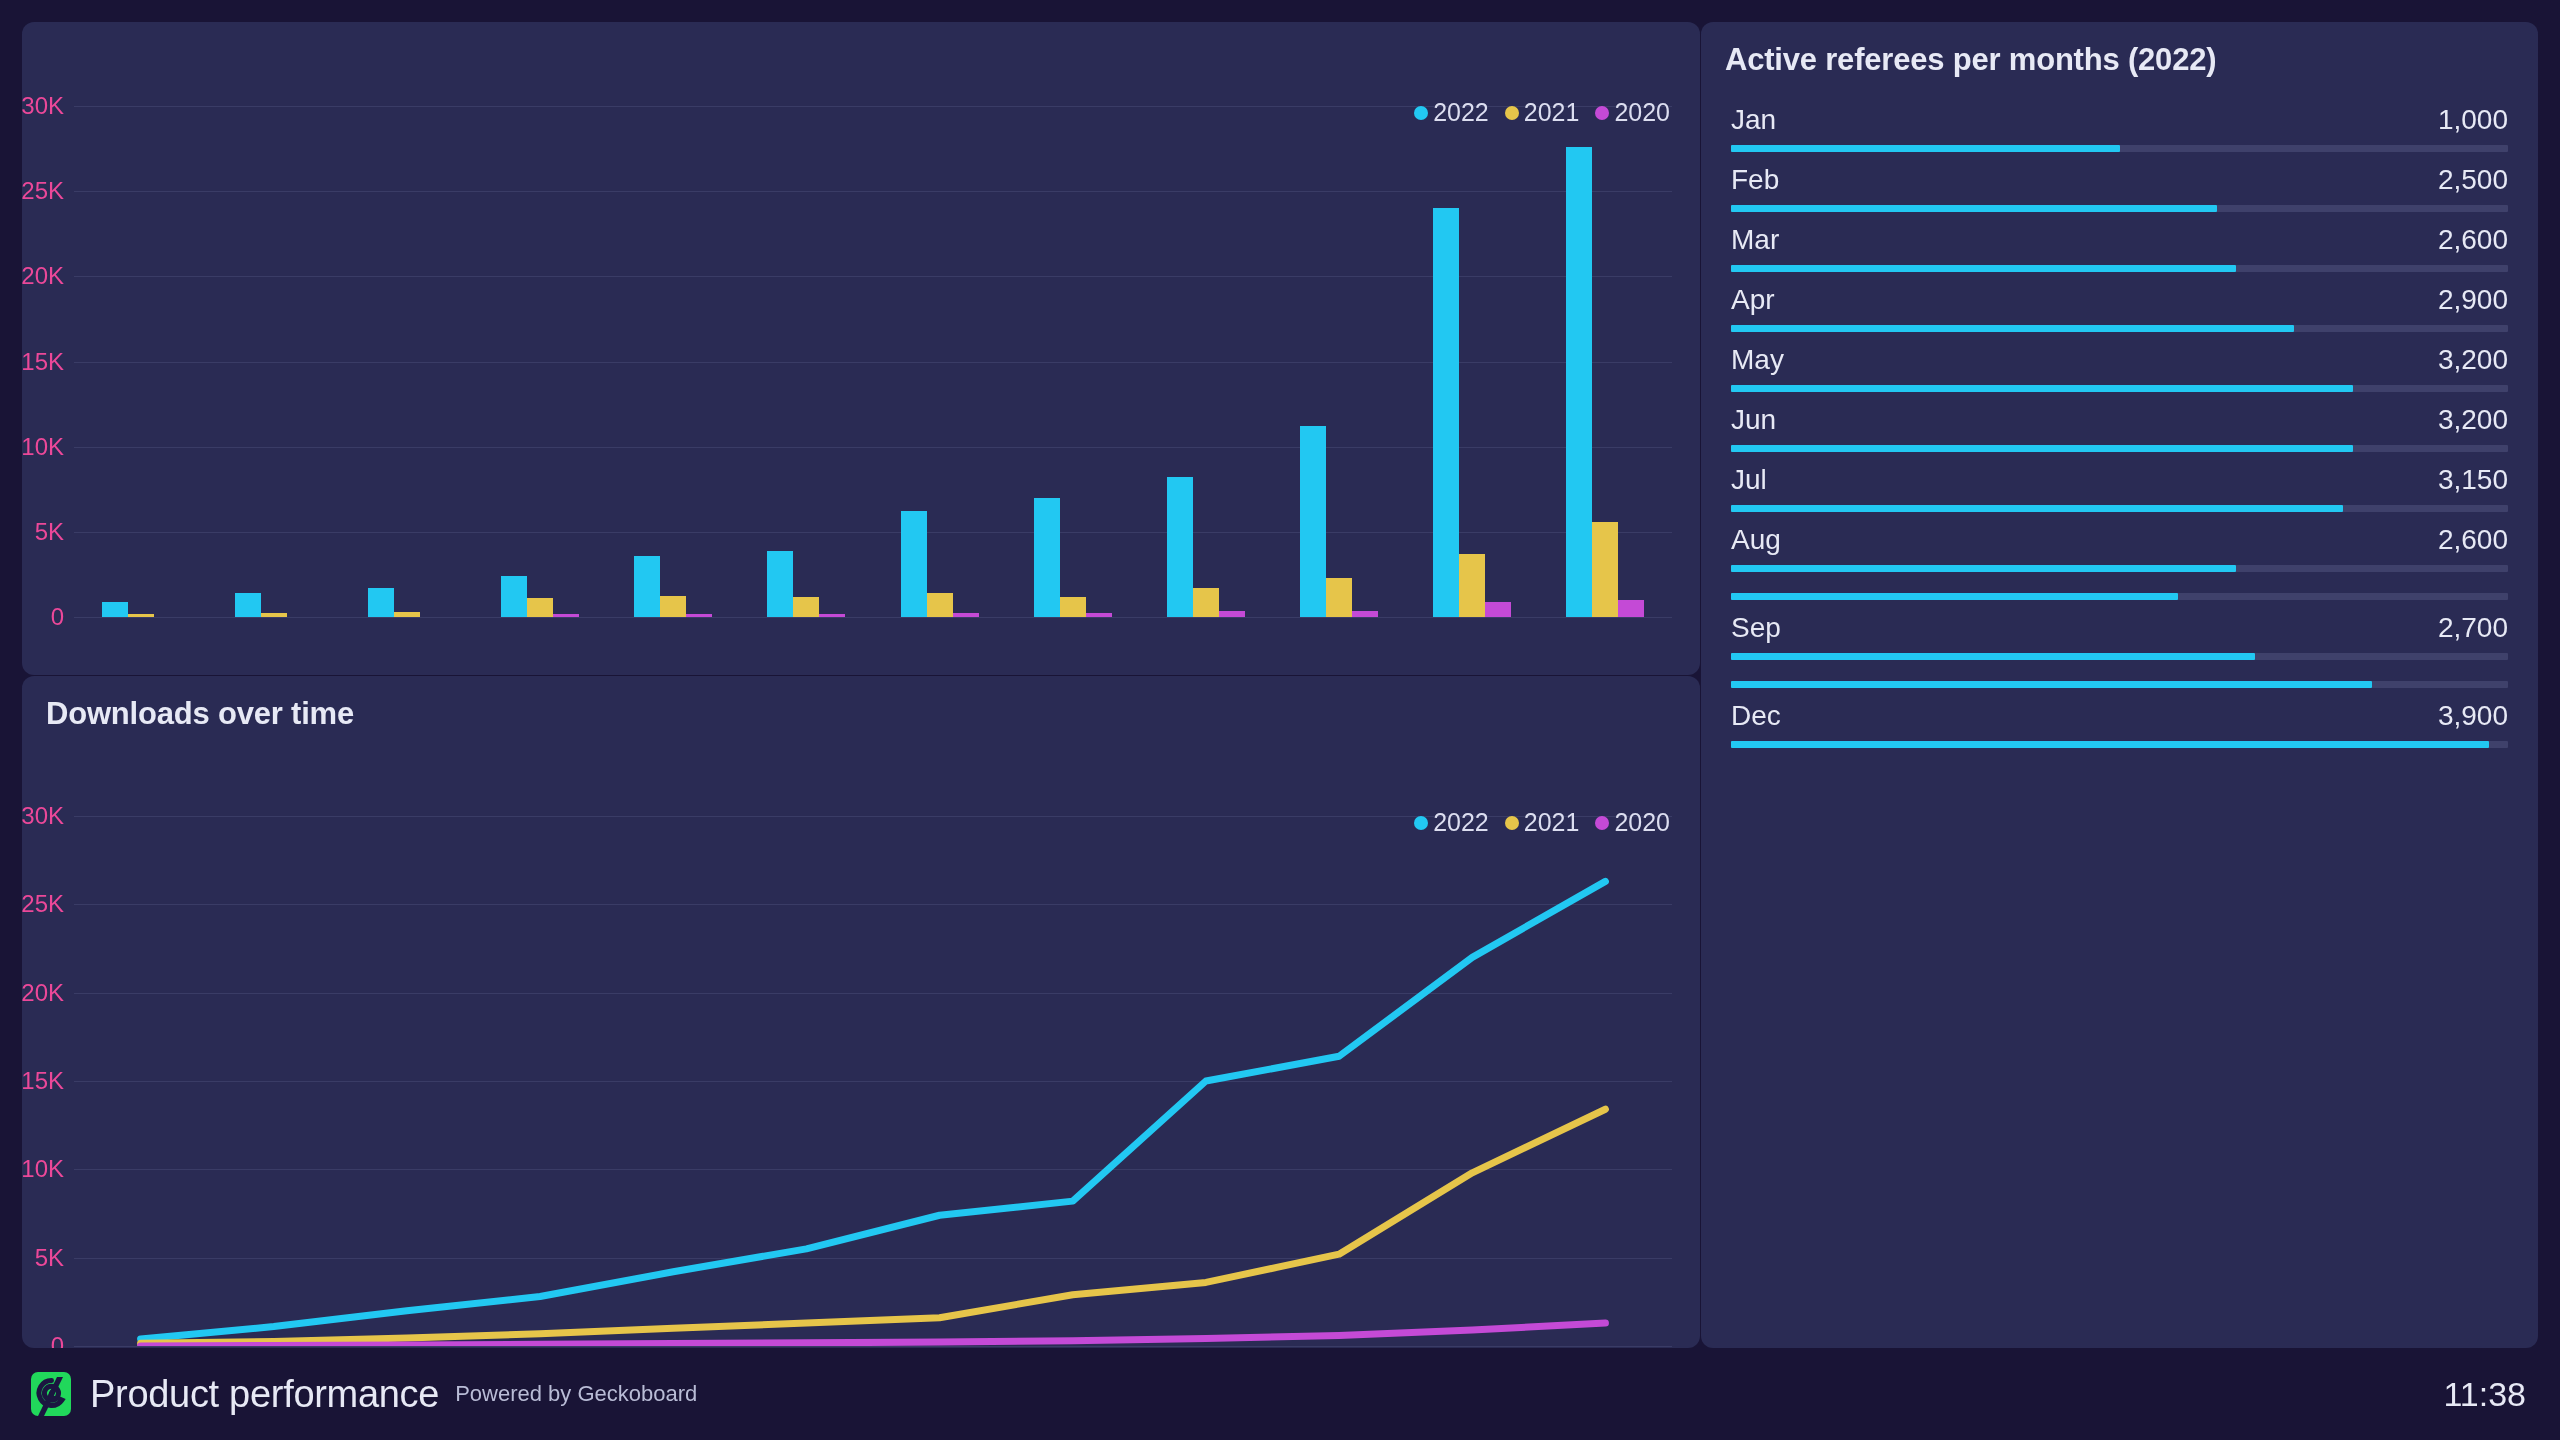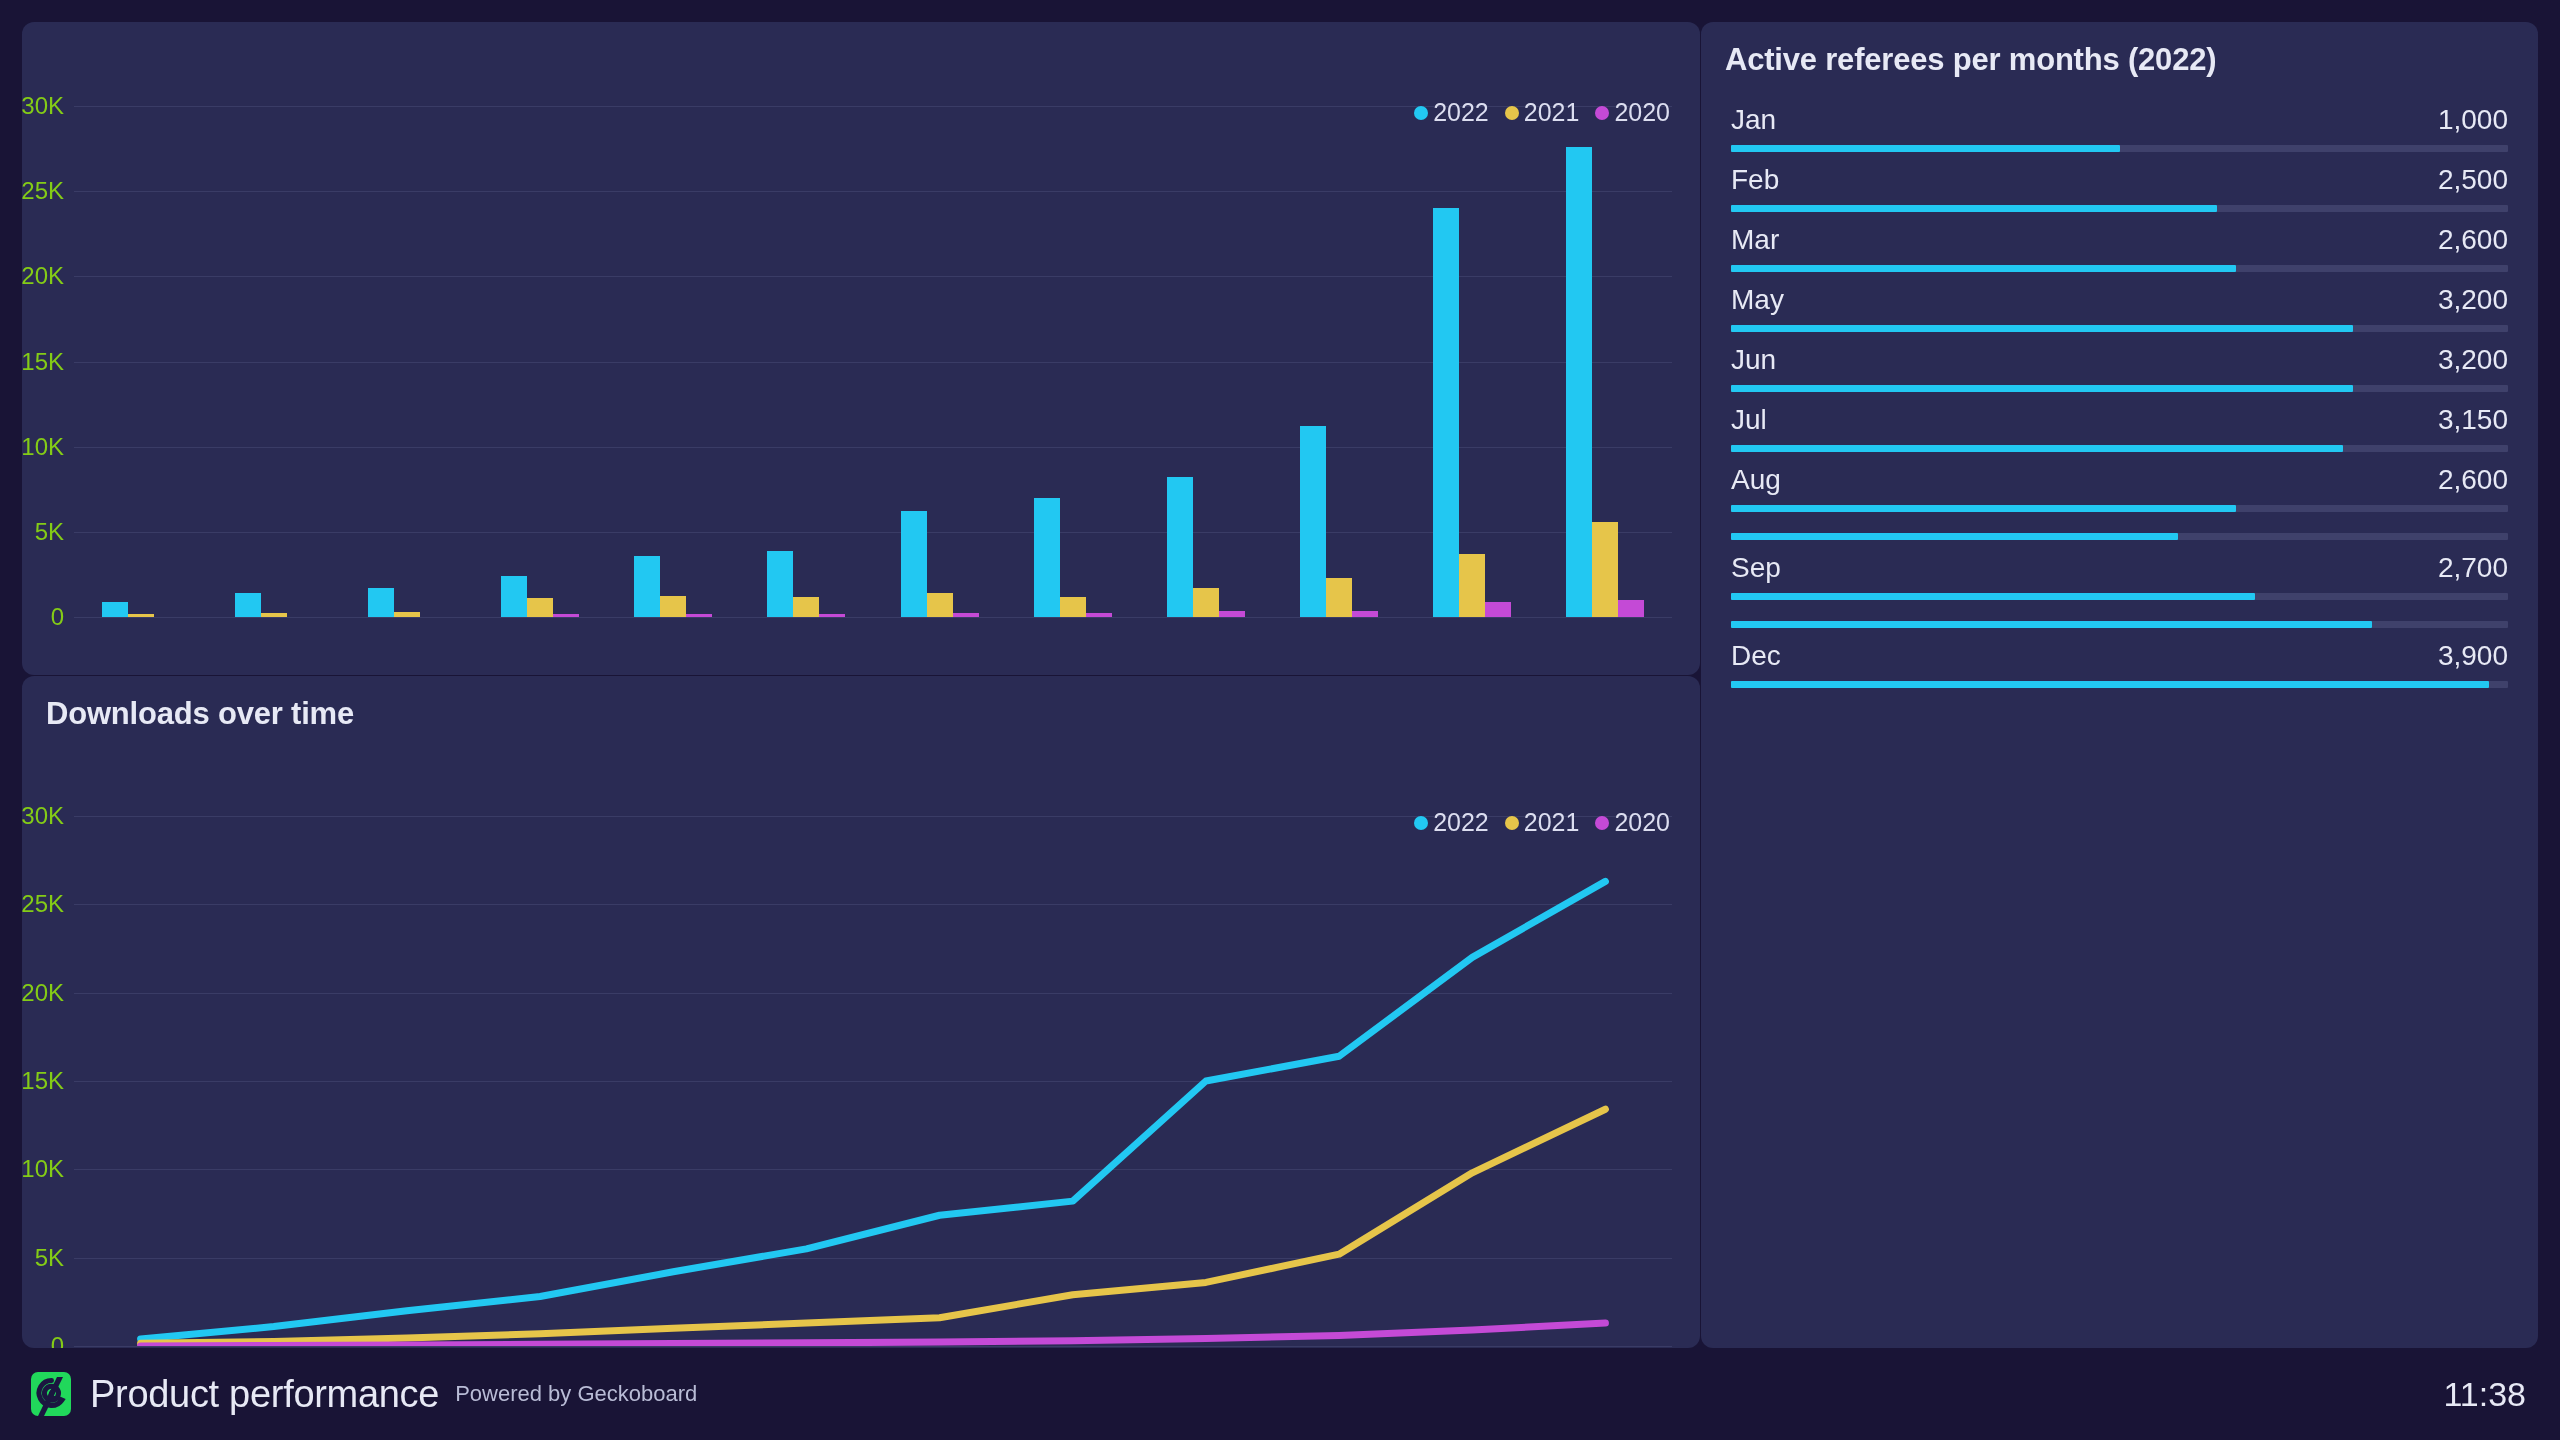--- a/index.html
+++ b/index.html
@@ -42,21 +42,21 @@
   }
   .gridlines { position: absolute; inset: 0; }
   .gridline {
     position: absolute; left: 0; right: 0; height: 1px;
     background: #3a3c66;
   }
   .ylabels { position: absolute; left: 0; top: 84px; bottom: 58px; width: 52px; }
   .ylabel {
     position: absolute; right: 10px;
     transform: translateY(-50%);
-    color: #84cc16; font-size: 24px; white-space: nowrap;
+    color: #ec4899; font-size: 24px; white-space: nowrap;
   }
   .legend {
     position: absolute; right: 30px; top: 76px;
     display: flex; align-items: center; gap: 16px;
     z-index: 5;
   }
   .legend-item { display: flex; align-items: center; gap: 5px; }
   .legend-dot { width: 14px; height: 14px; border-radius: 50%; display: block; }
   .legend-label { color: #dcdef0; font-size: 25px; }
   
@@ -229,20 +229,29 @@
               <div class="ref-fill" style="width: 62.5%;"></div>
             </div>
           </div>
           <div class="ref-row">
             <div class="ref-head">
               <span class="ref-month">Mar</span>
               <span class="ref-value">2,600</span>
             </div>
             <div class="ref-track">
               <div class="ref-fill" style="width: 65%;"></div>
+            </div>
+          </div>
+          <div class="ref-row">
+            <div class="ref-head">
+              <span class="ref-month">Apr</span>
+              <span class="ref-value">2,900</span>
+            </div>
+            <div class="ref-track">
+              <div class="ref-fill" style="width: 72.5%;"></div>
             </div>
           </div>
           <div class="ref-row">
             <div class="ref-head">
               <span class="ref-month">May</span>
               <span class="ref-value">3,200</span>
             </div>
             <div class="ref-track">
               <div class="ref-fill" style="width: 80%;"></div>
             </div>

